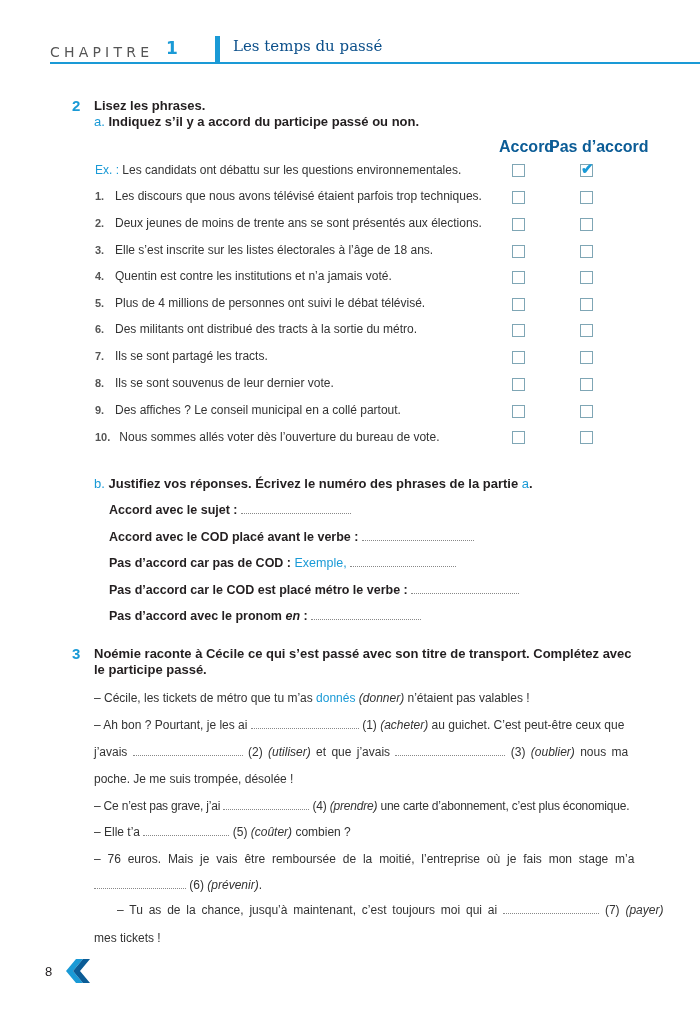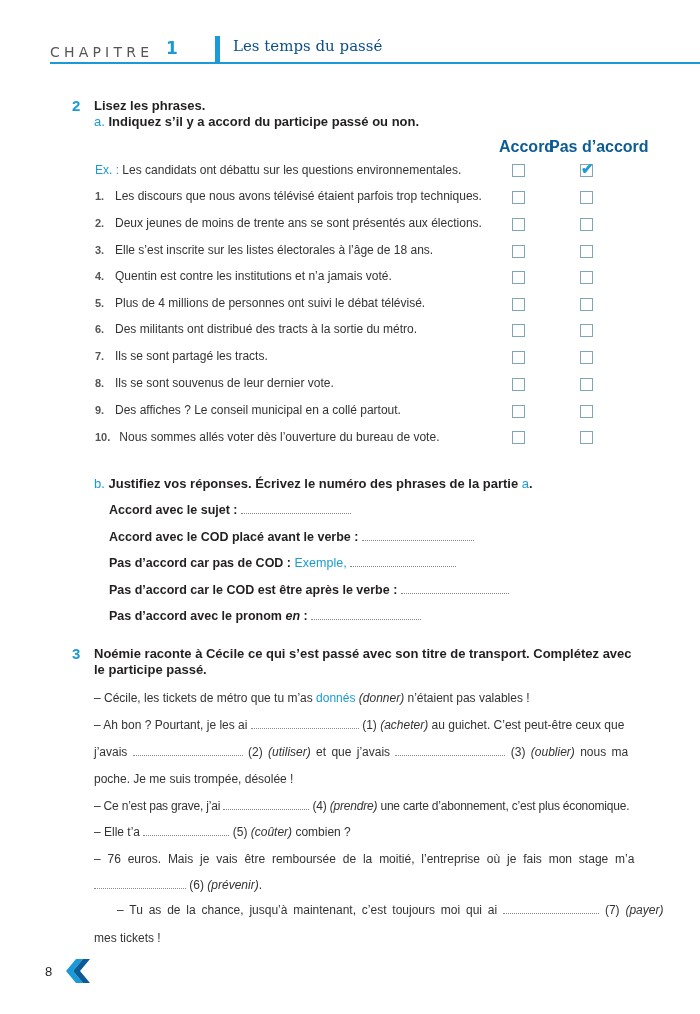--- a/index.html
+++ b/index.html
@@ -136,21 +136,21 @@
 <div class="justif abs" style="left:109px;top:530px;">
   <span>Accord avec le COD placé avant le verbe :</span>
   <span class="dots" style="width:112px;"></span>
 </div>
 <div class="justif abs" style="left:109px;top:556px;">
   <span>Pas d’accord car pas de COD :</span>
   <span class="blue" style="font-weight:normal;">Exemple,</span>
   <span class="dots" style="width:106px;"></span>
 </div>
 <div class="justif abs" style="left:109px;top:583px;">
-  <span>Pas d’accord car le COD est être après le verbe :</span>
+  <span>Pas d’accord car le COD est placé métro le verbe :</span>
   <span class="dots" style="width:108px;"></span>
 </div>
 <div class="justif abs" style="left:109px;top:609px;">
   <span>Pas d’accord avec le pronom </span><i>en</i><span> :</span>
   <span class="dots" style="width:110px;"></span>
 </div>
 
 <span class="ex-num abs" style="left:72px;top:645px;">3</span>
 <span class="instr abs" style="left:94px;top:646px;">Noémie raconte à Cécile ce qui s’est passé avec son titre de transport. Complétez avec</span>
 <span class="instr abs" style="left:94px;top:662px;">le participe passé.</span>

